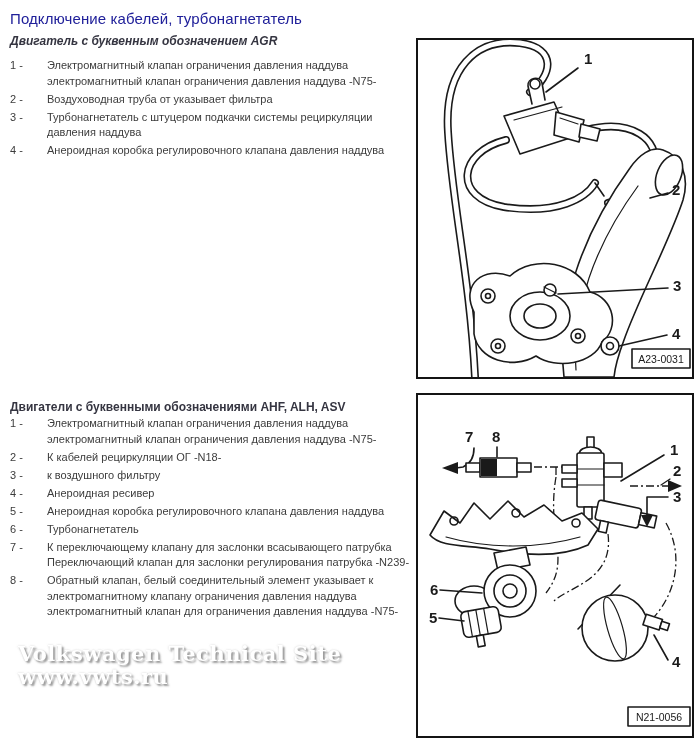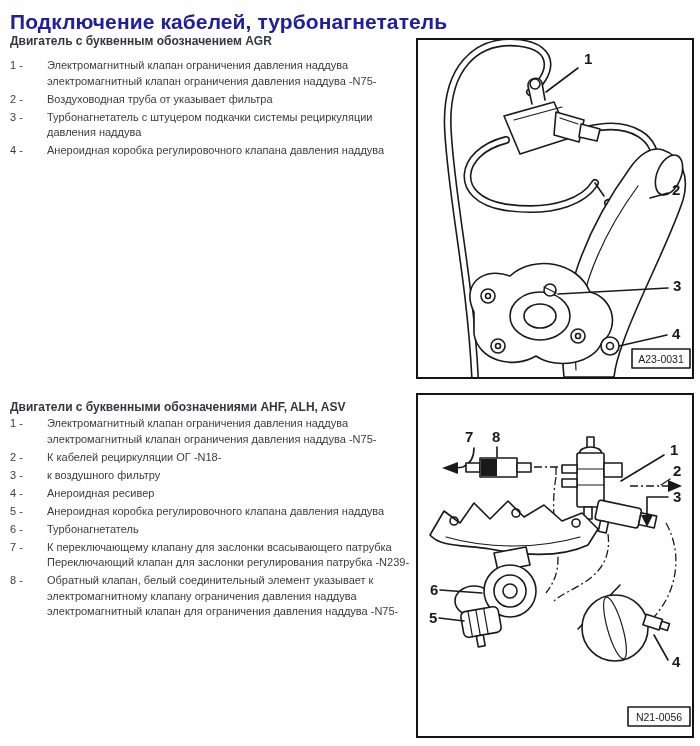--- a/index.html
+++ b/index.html
@@ -3,27 +3,27 @@
 <meta charset="utf-8">
 <style>
   html,body { margin:0; padding:0; }
   body {
     width:700px; height:746px; position:relative; overflow:hidden;
     background:#ffffff; color:#3c3c3c;
     font-family:"Liberation Sans", sans-serif;
   }
   .page-title {
     position:absolute; left:10px; top:10px;
-    font-size:21px; font-weight:bold; color:#20209a; letter-spacing:0.1px;text-align:center;
+    font-size:15px; font-weight:normal; color:#20209a; letter-spacing:0.1px;text-align:center;
   }
   .sec-heading {
     position:absolute; left:10px;
     font-size:12px; font-weight:bold; color:#353541;
   }
-  #heading-agr { top:34px; }
+  #heading-agr { top:34px;font-style:italic; }
   #heading-ahf { top:400px; }
   .list { position:absolute; left:10px; width:406px; font-size:11px; line-height:15.5px; }
   #list-agr { top:58px; }
   #list-ahf { top:416px; }
   .li { display:flex; margin-bottom:2.5px; }
   .li-num { flex:0 0 17px; }
   .li-text { flex:1;margin-left:20px; }
   .frame {
     position:absolute; left:416px; width:278px; box-sizing:border-box;
     border:2px solid #141414; background:#fff;
@@ -274,13 +274,15 @@
     <text class="co" x="11" y="228">5</text>
     <text class="co" x="254" y="272">4</text>
     <g>
       <rect class="ln fw" x="210" y="312" width="62" height="19"></rect>
       <text class="code" x="241" y="325.5" text-anchor="middle">N21-0056</text>
     </g>
   </svg>
 </div>
 
 <div class="watermark">
+  <div>Volkswagen Technical Site</div>
+  <div>www.vwts.ru</div>
 </div>
 
 </body></html>

